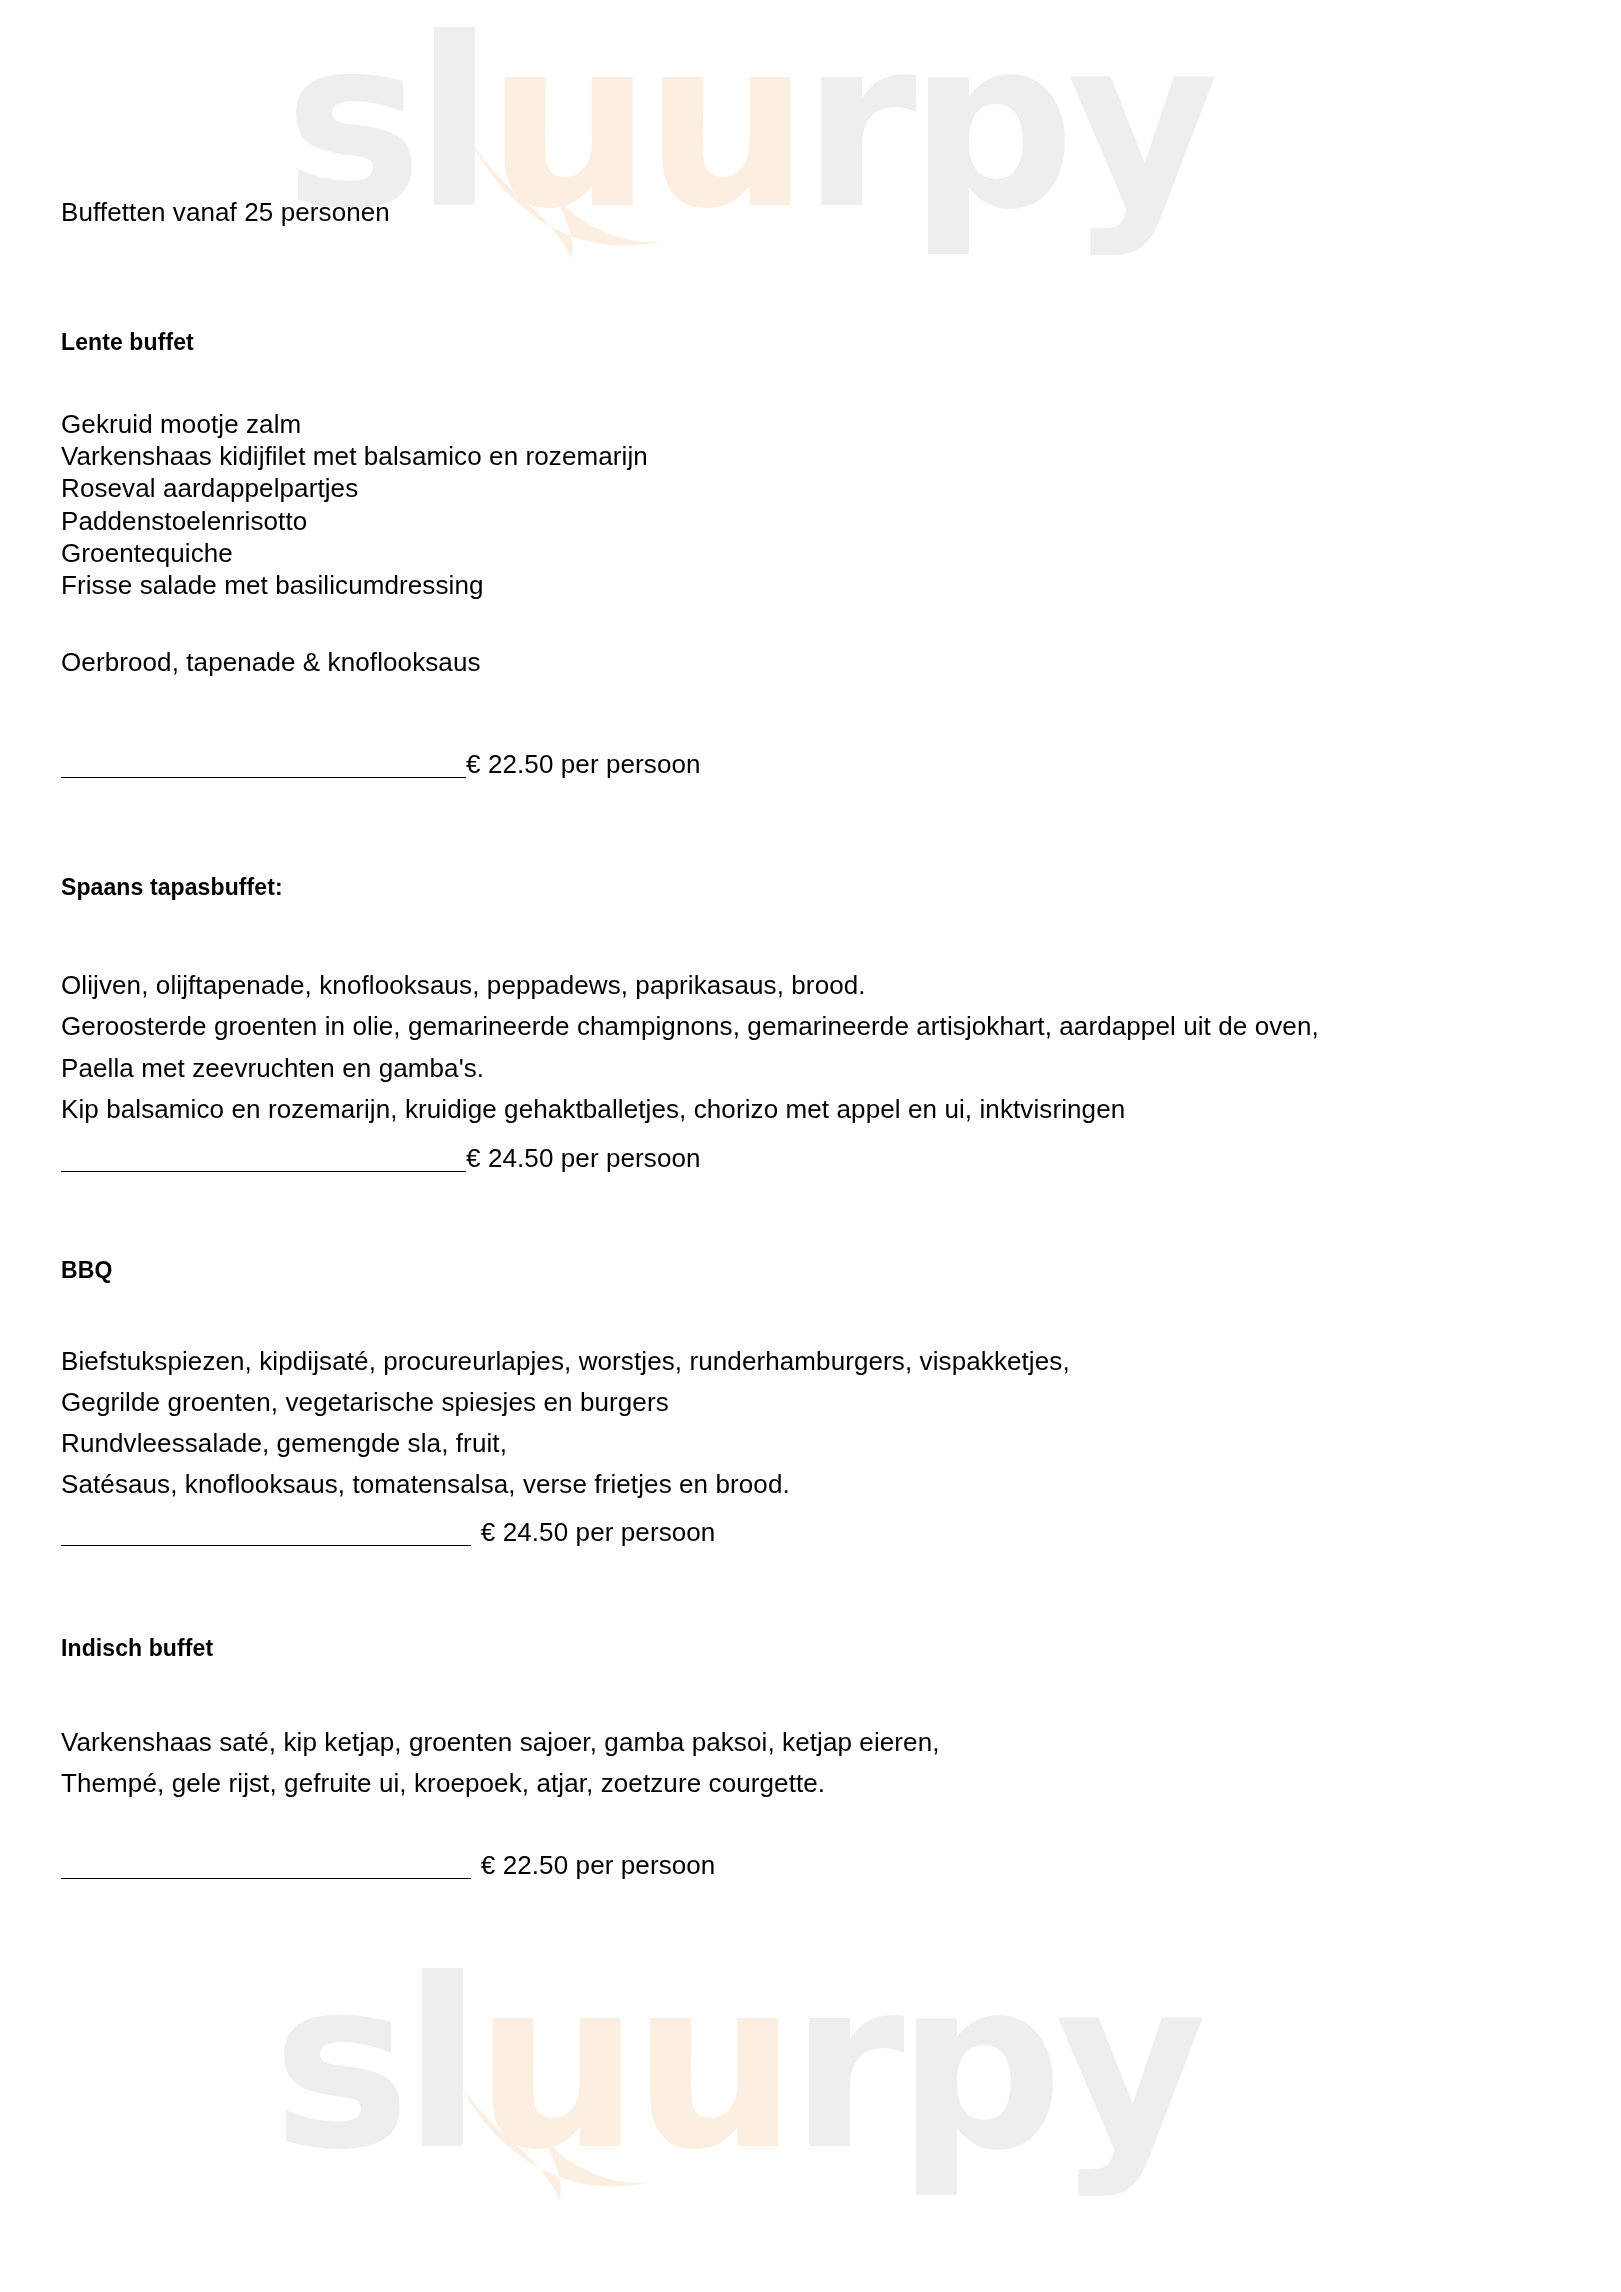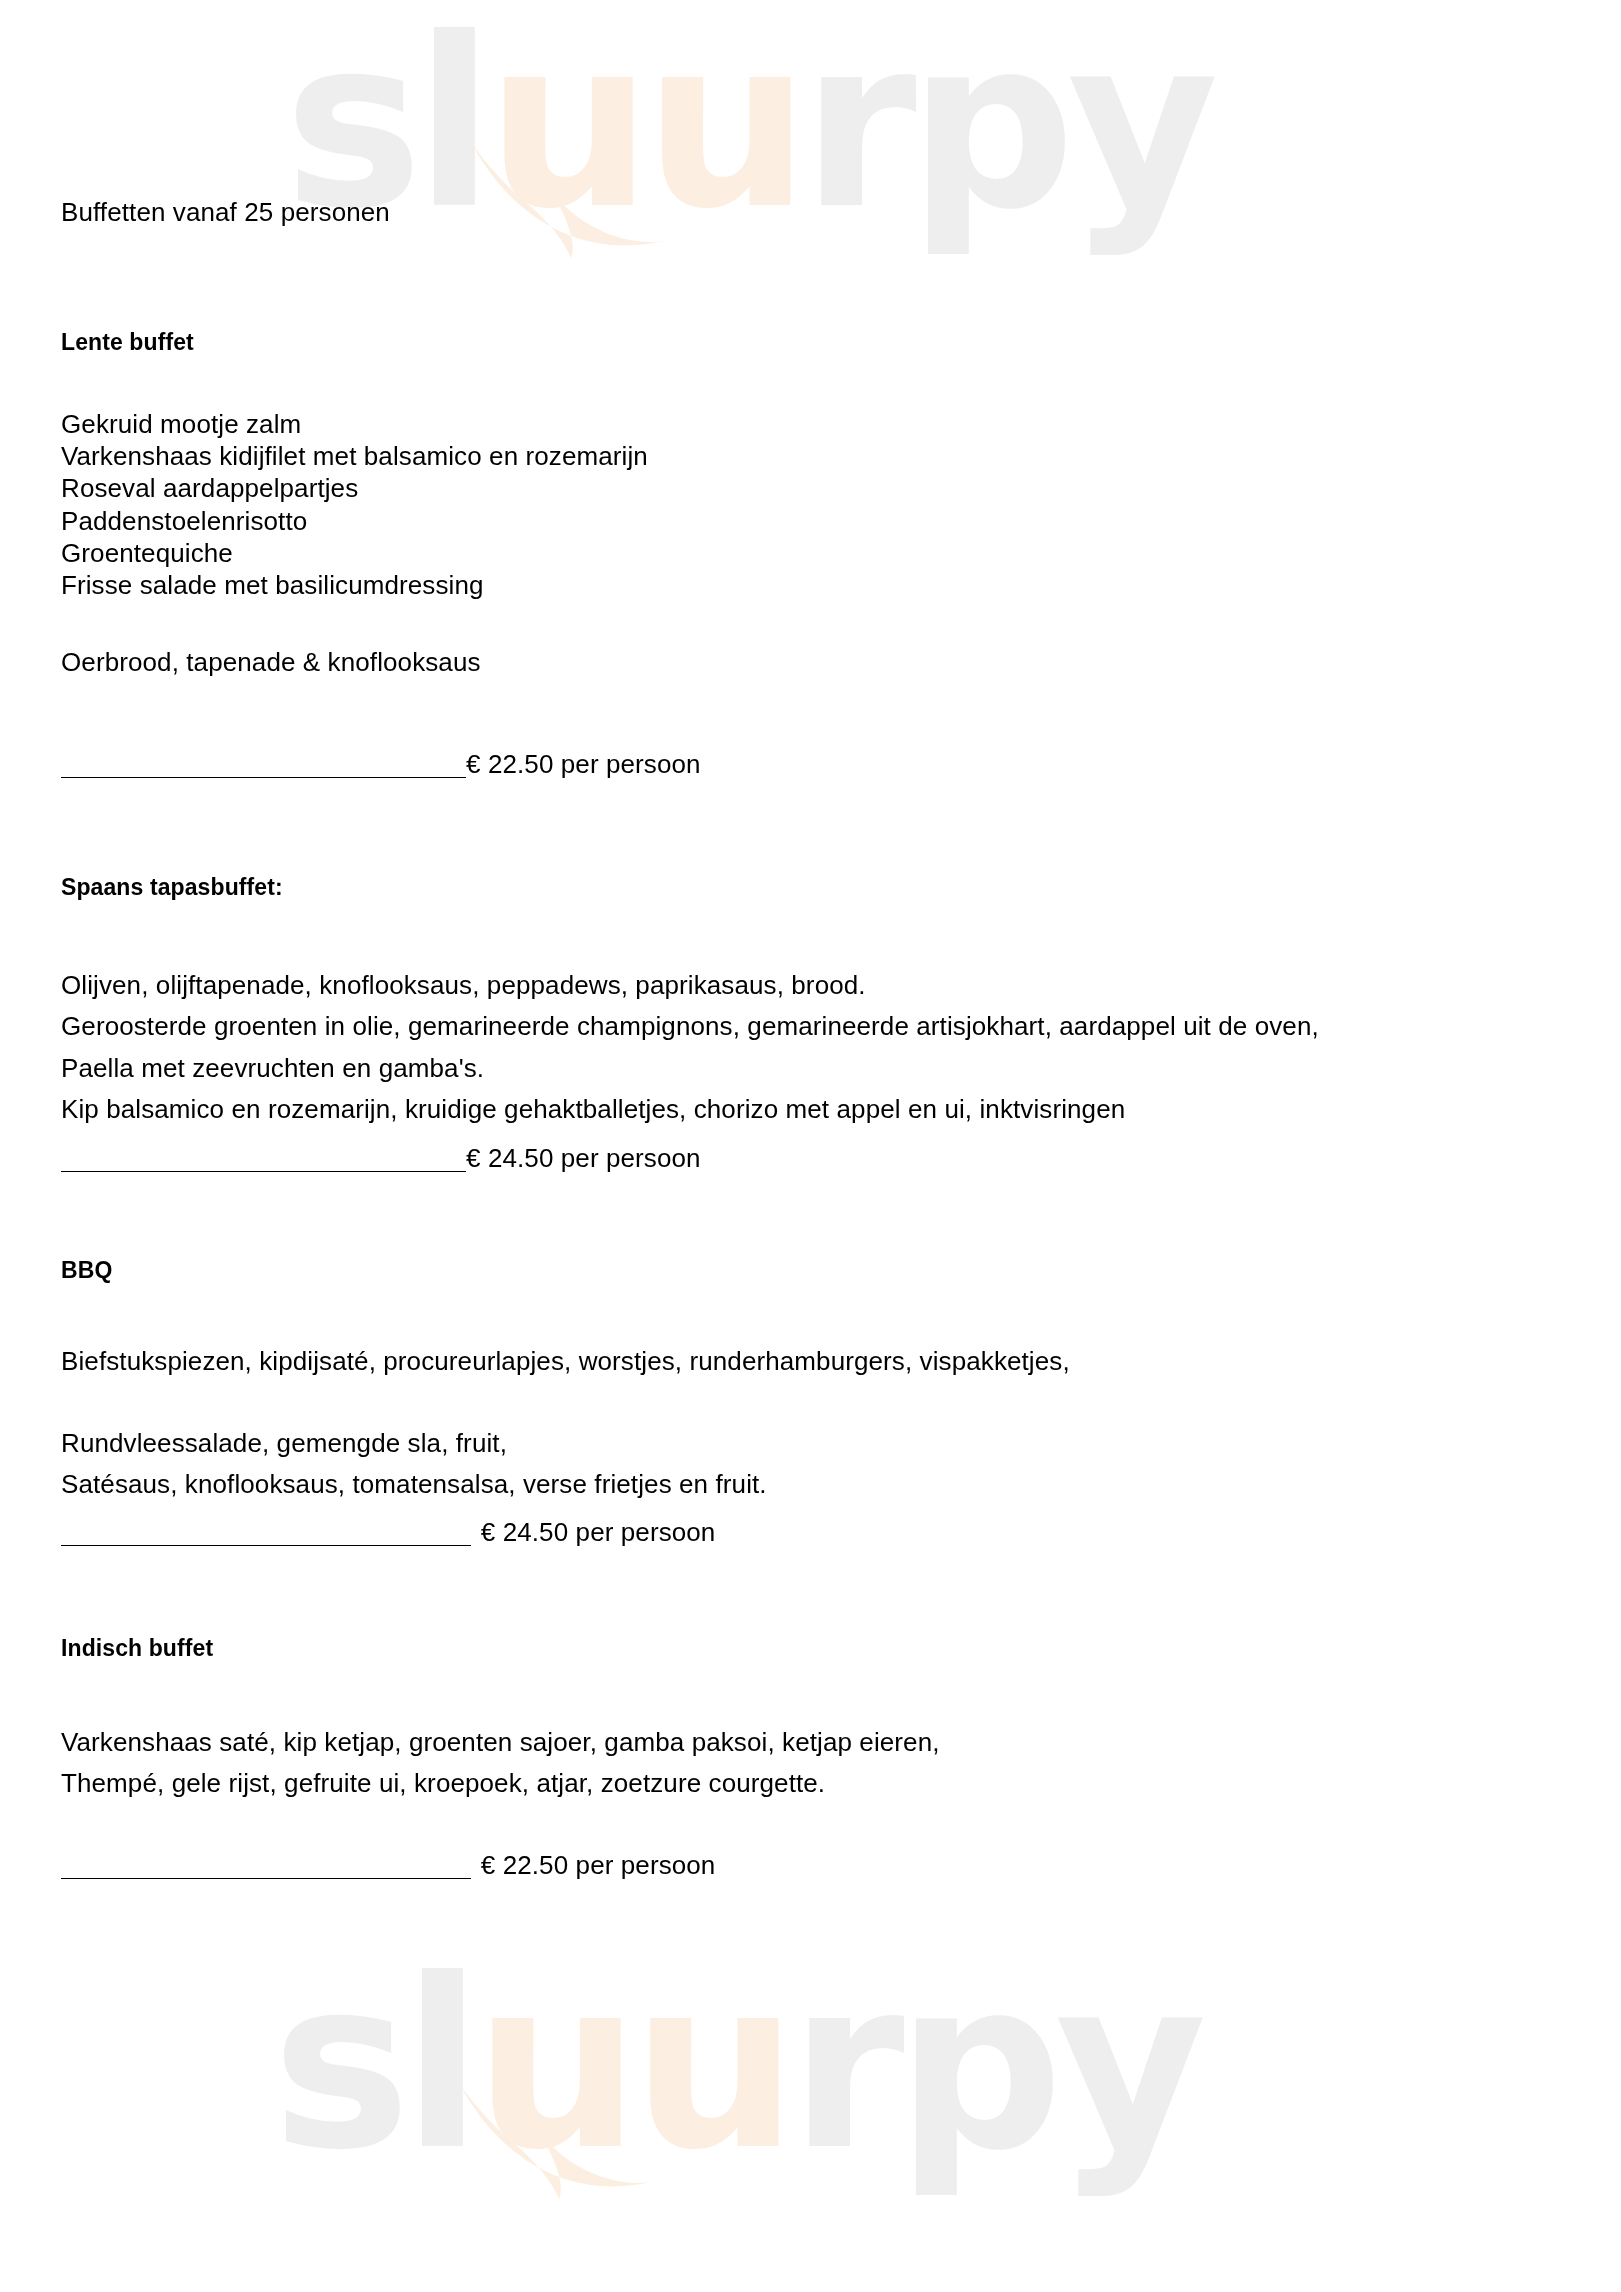--- a/index.html
+++ b/index.html
@@ -130,22 +130,23 @@
     <div class="line" style="top:1012px;">Geroosterde groenten in olie, gemarineerde champignons, gemarineerde artisjokhart, aardappel uit de oven,</div>
     <div class="line" style="top:1054px;">Paella met zeevruchten en gamba's.</div>
     <div class="line" style="top:1095px;">Kip balsamico en rozemarijn, kruidige gehaktballetjes, chorizo met appel en ui, inktvisringen</div>
     <div class="price-row" style="top:1145px;">
       <span class="rule" style="width:405px;"></span>
       <span class="price-text">€ 24.50 per persoon</span>
     </div>
 
     <div class="line bold" style="top:1256px;">BBQ</div>
     <div class="line" style="top:1347px;">Biefstukspiezen, kipdijsaté, procureurlapjes, worstjes, runderhamburgers, vispakketjes,</div>
+    <div class="line" style="top:1388px;">Gegrilde groenten, vegetarische spiesjes en burgers</div>
     <div class="line" style="top:1429px;">Rundvleessalade, gemengde sla, fruit,</div>
-    <div class="line" style="top:1470px;">Satésaus, knoflooksaus, tomatensalsa, verse frietjes en fruit.</div>
+    <div class="line" style="top:1470px;">Satésaus, knoflooksaus, tomatensalsa, verse frietjes en brood.</div>
     <div class="price-row" style="top:1519px;">
       <span class="rule" style="width:410px;"></span>
       <span class="price-text" style="padding-left:9.8px;">€ 24.50 per persoon</span>
     </div>
 
     <div class="line bold" style="top:1634px;">Indisch buffet</div>
     <div class="line" style="top:1728px;">Varkenshaas saté, kip ketjap, groenten sajoer, gamba paksoi, ketjap eieren,</div>
     <div class="line" style="top:1769px;">Thempé, gele rijst, gefruite ui, kroepoek, atjar, zoetzure courgette.</div>
     <div class="price-row" style="top:1852px;">
       <span class="rule" style="width:410px;"></span>

